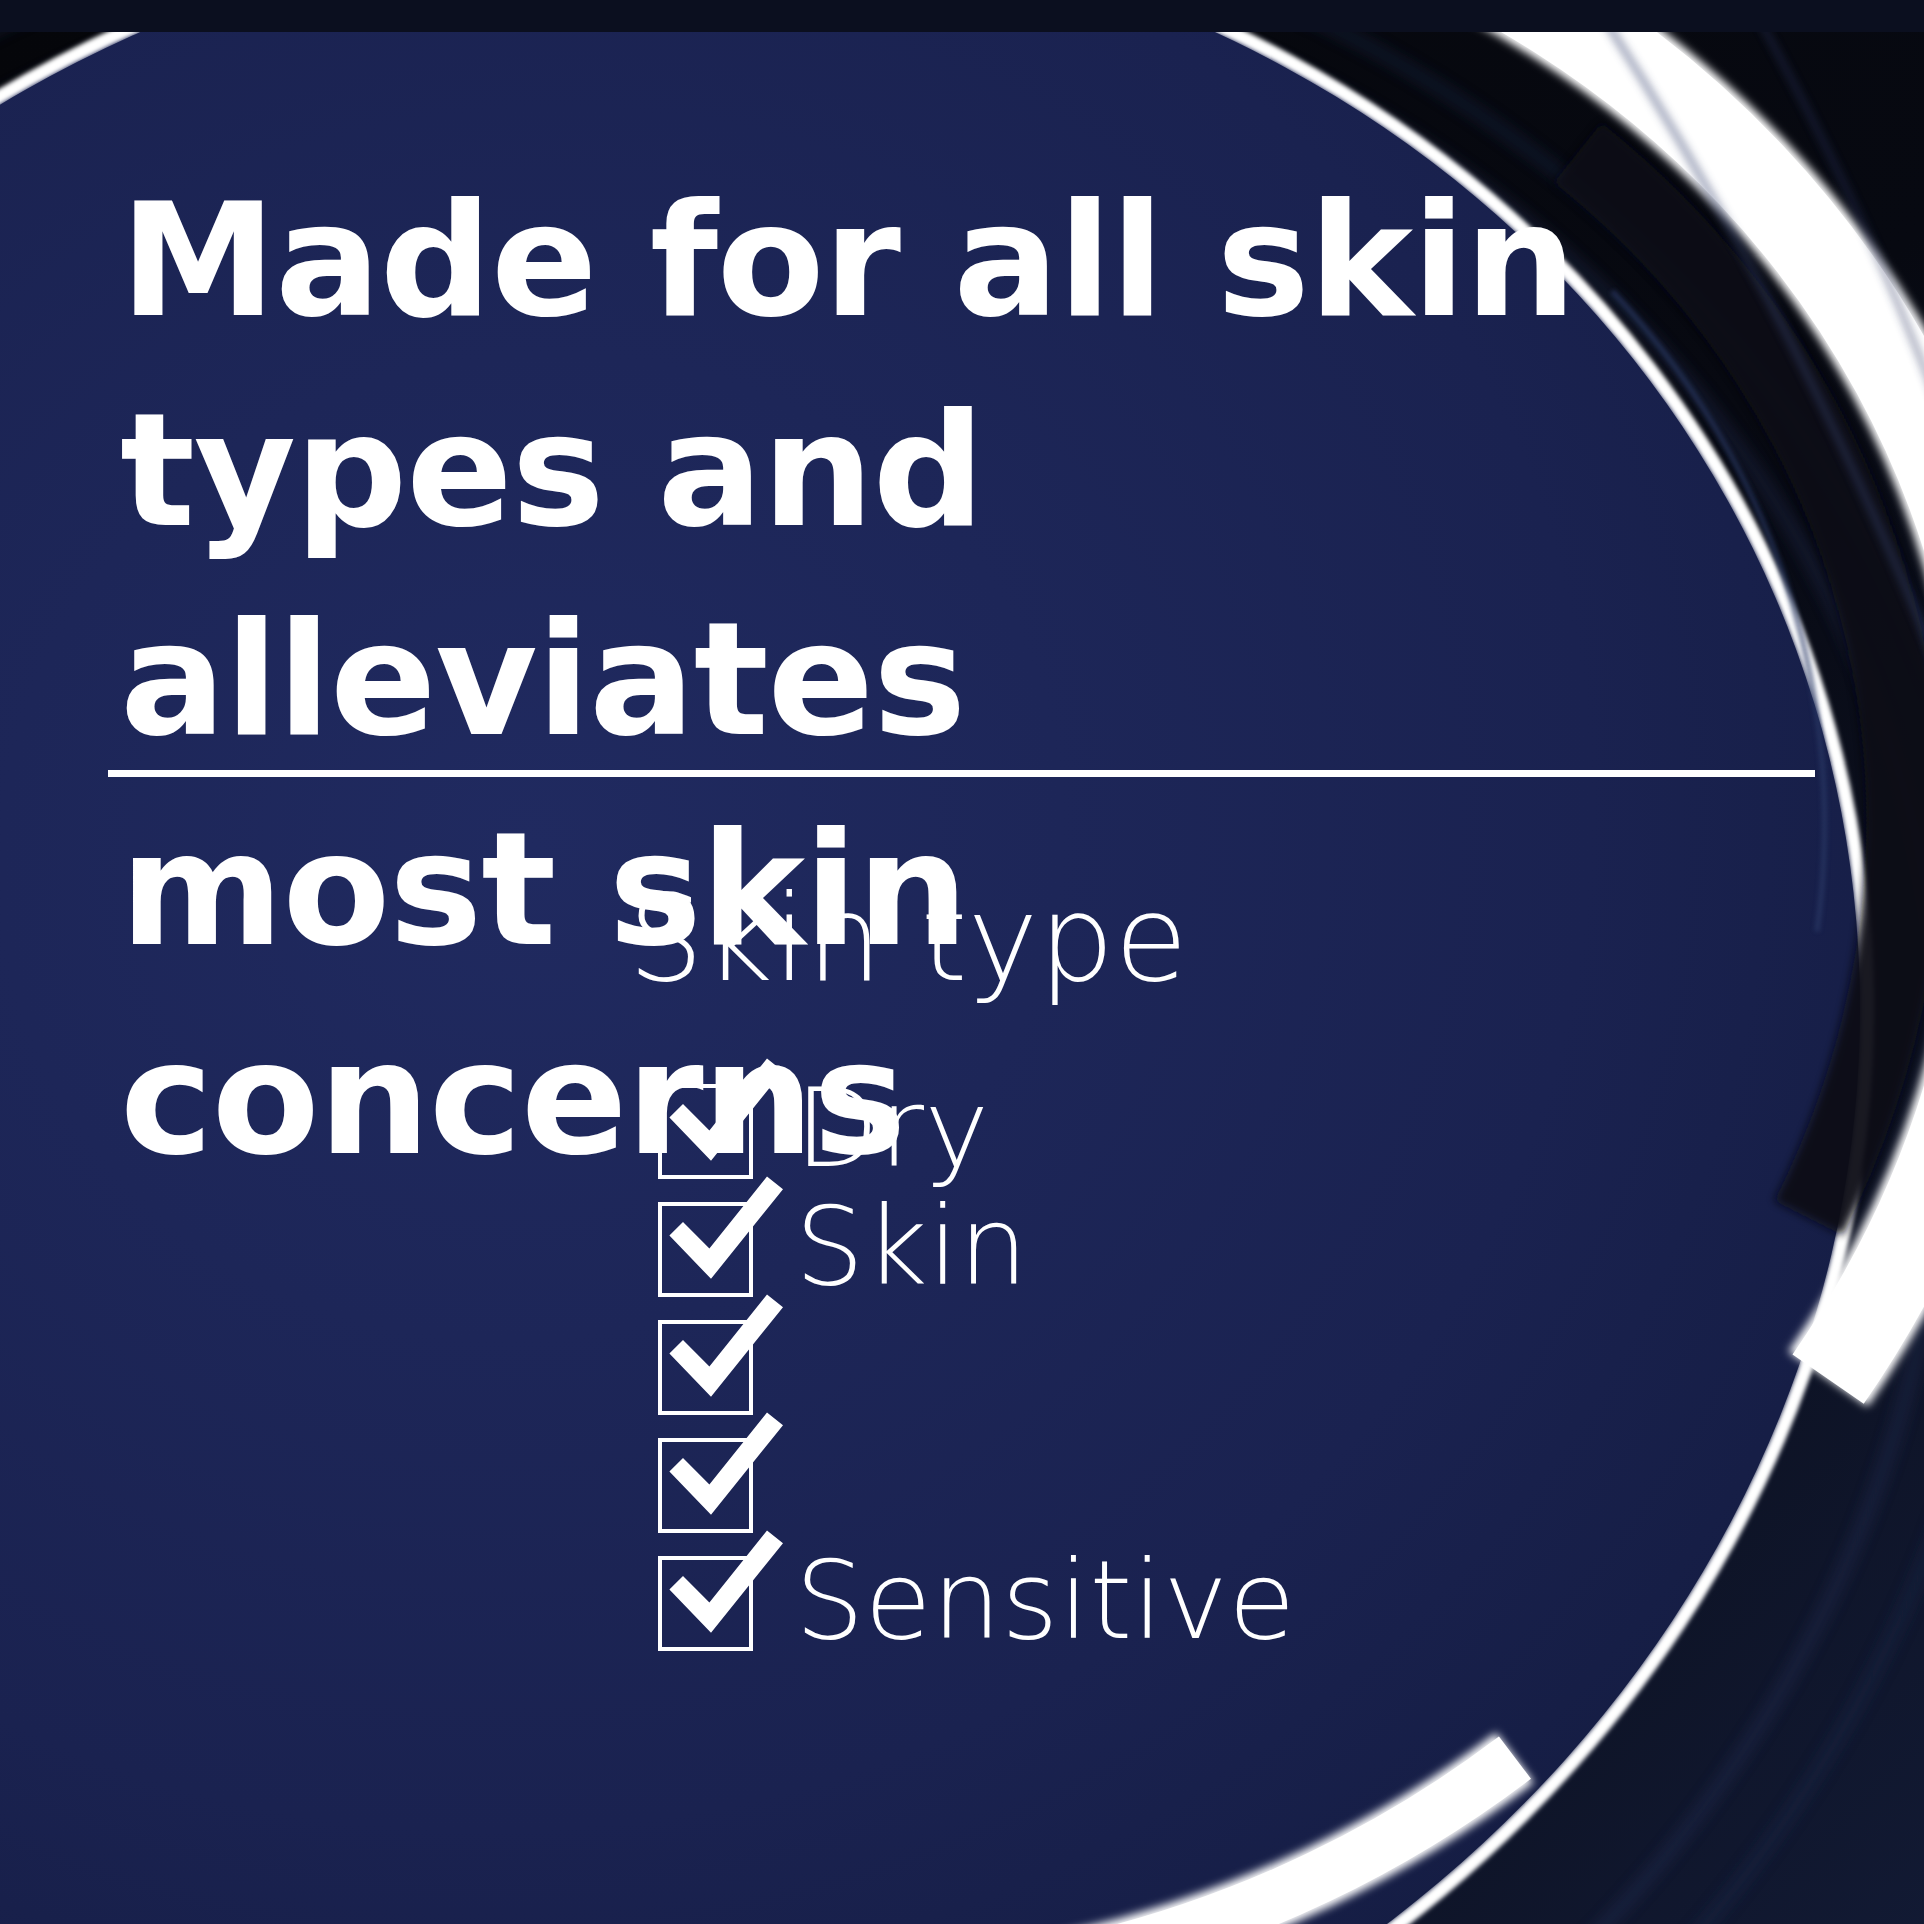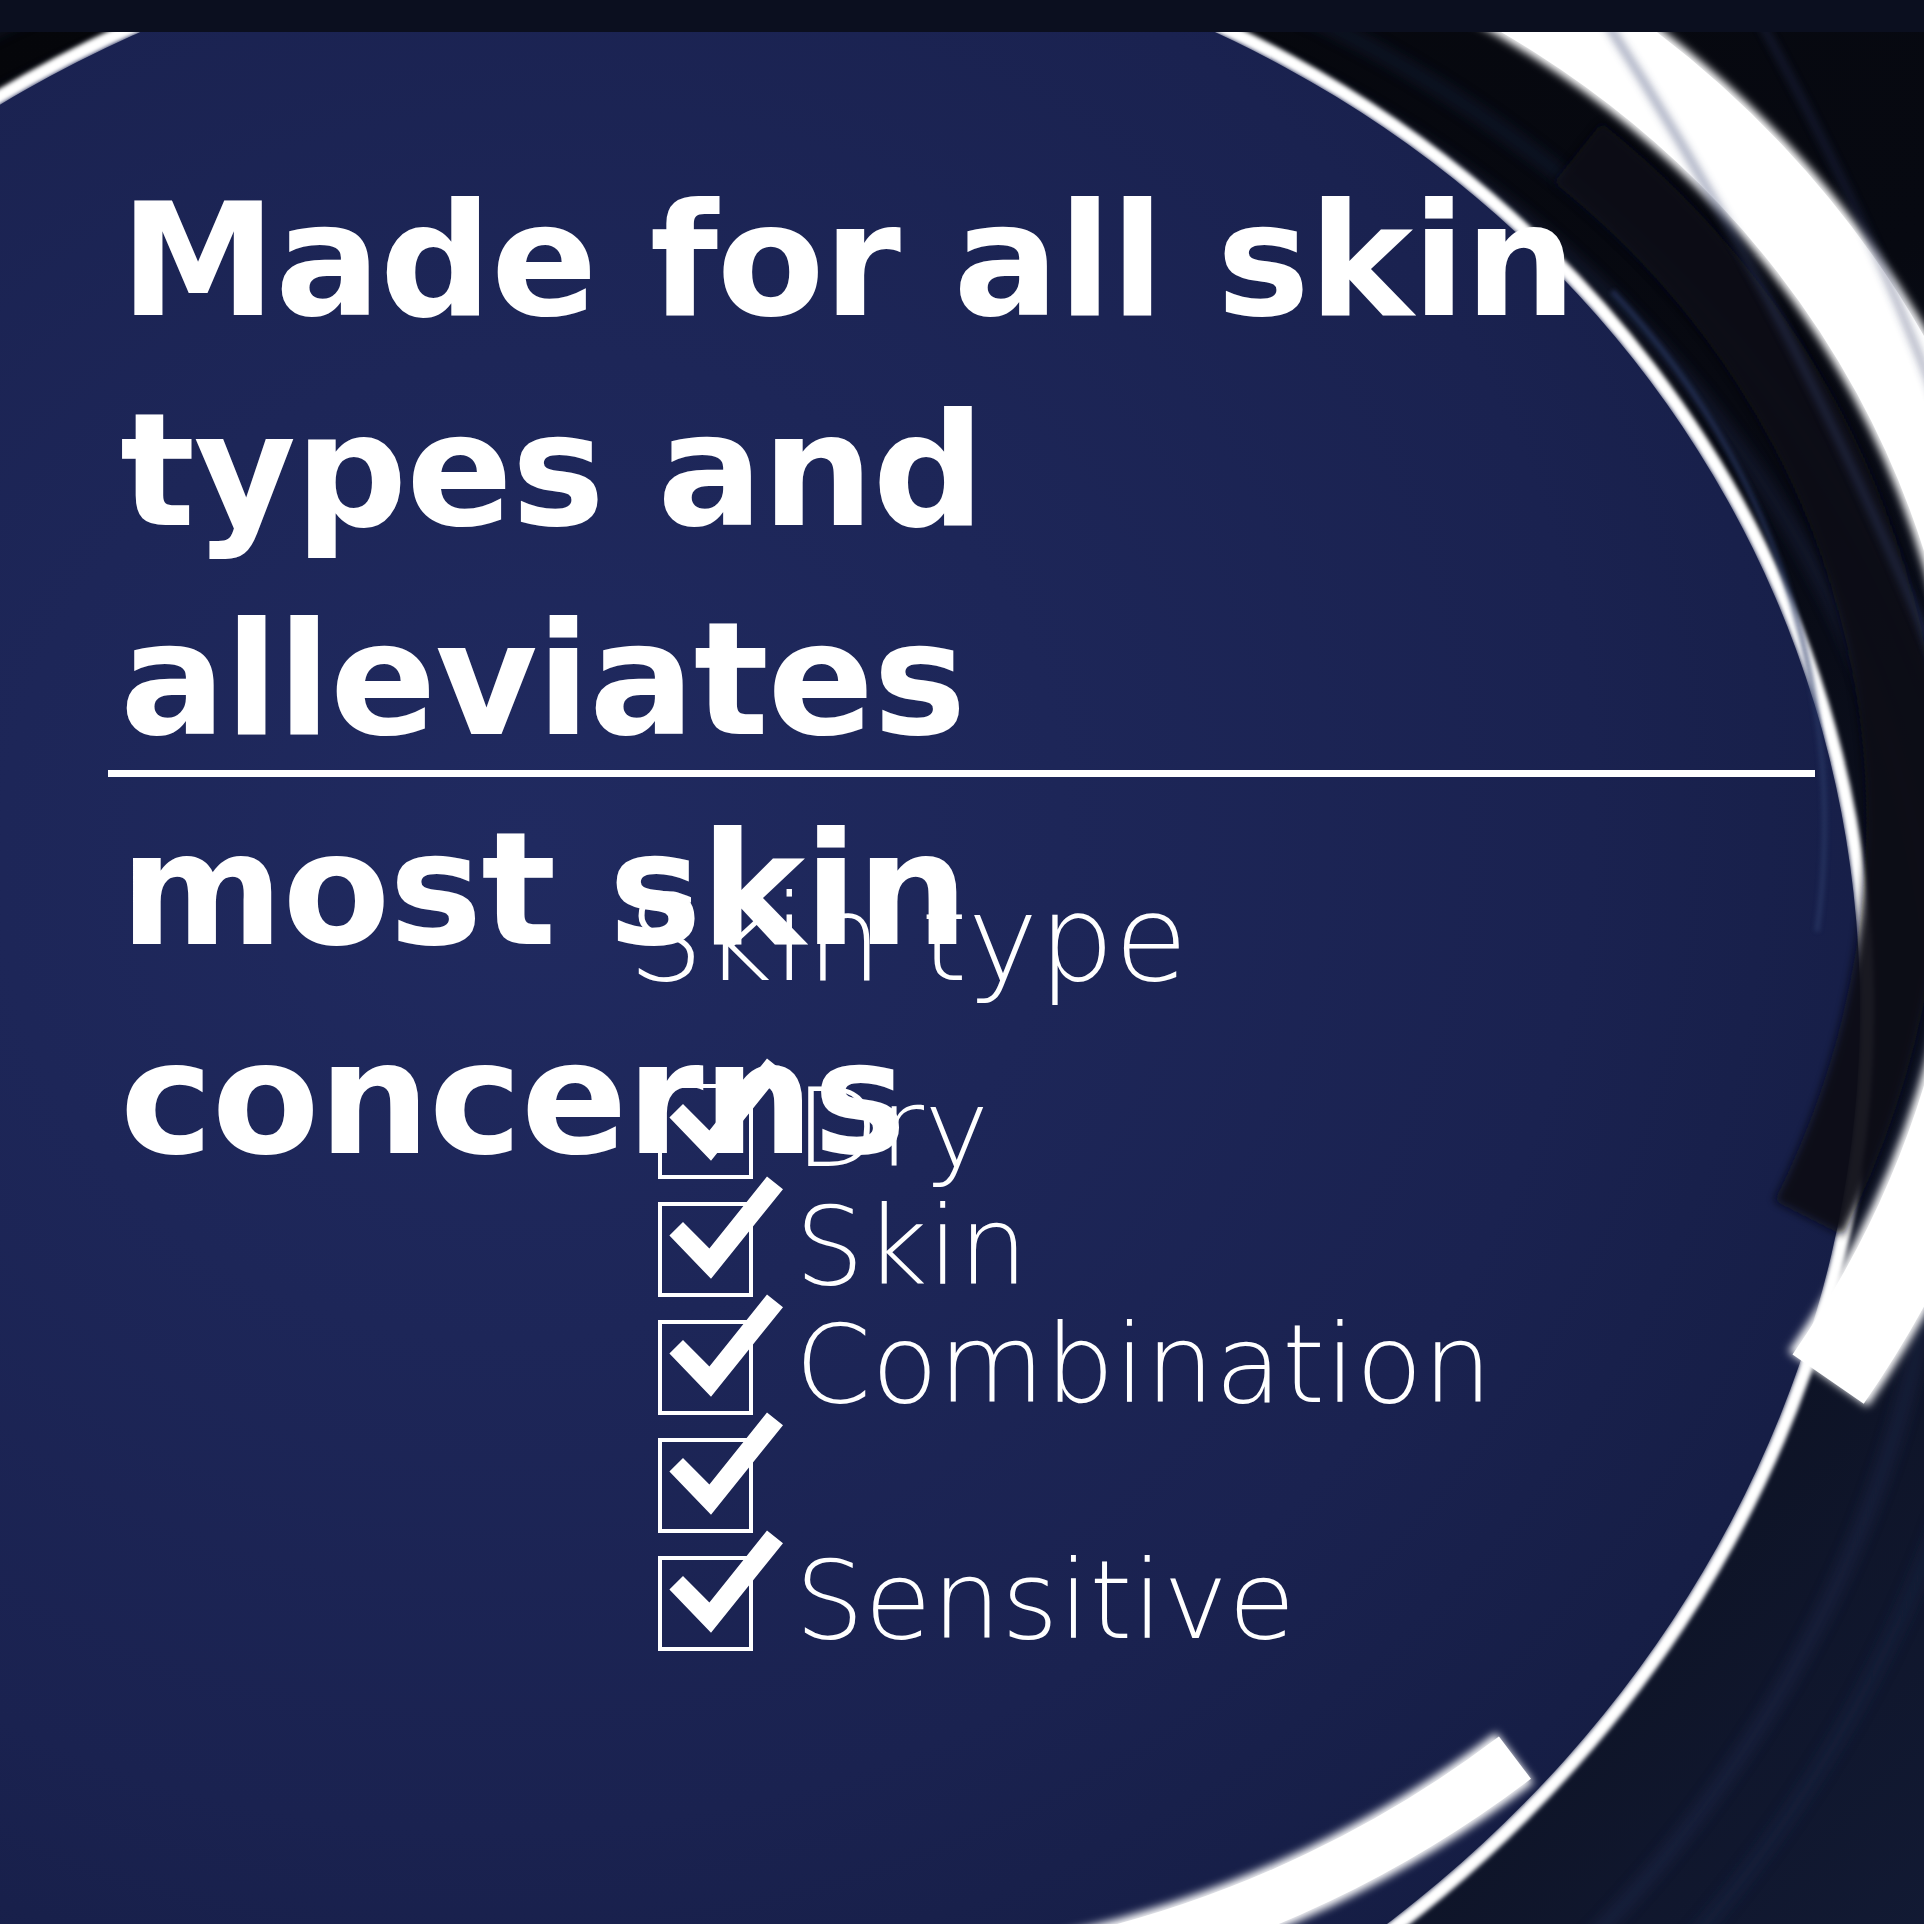--- a/index.html
+++ b/index.html
@@ -245,21 +245,20 @@
 
       <div class="check-row">
         <span class="checkbox">
           <span class="box"></span>
           <span class="tick">
             <svg viewBox="0 0 180 180">
               <path d="M18 92 L35 75 L68 108 L140 18 L160 34 L70 146 Z" fill="#ffffff"></path>
             </svg>
           </span>
         </span>
-        <span class="check-label">Combination</span>
       </div>
 
       <div class="check-row">
         <span class="checkbox">
           <span class="box"></span>
           <span class="tick">
             <svg viewBox="0 0 180 180">
               <path d="M18 92 L35 75 L68 108 L140 18 L160 34 L70 146 Z" fill="#ffffff"></path>
             </svg>
           </span>

